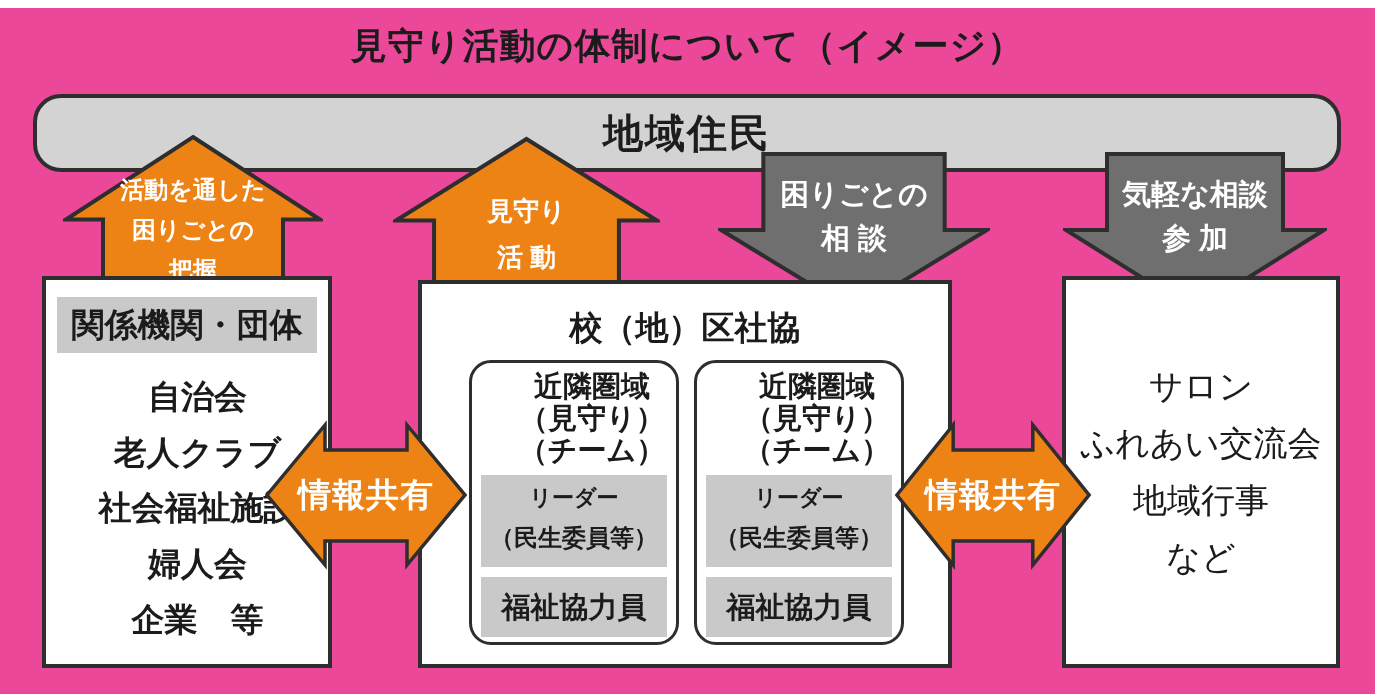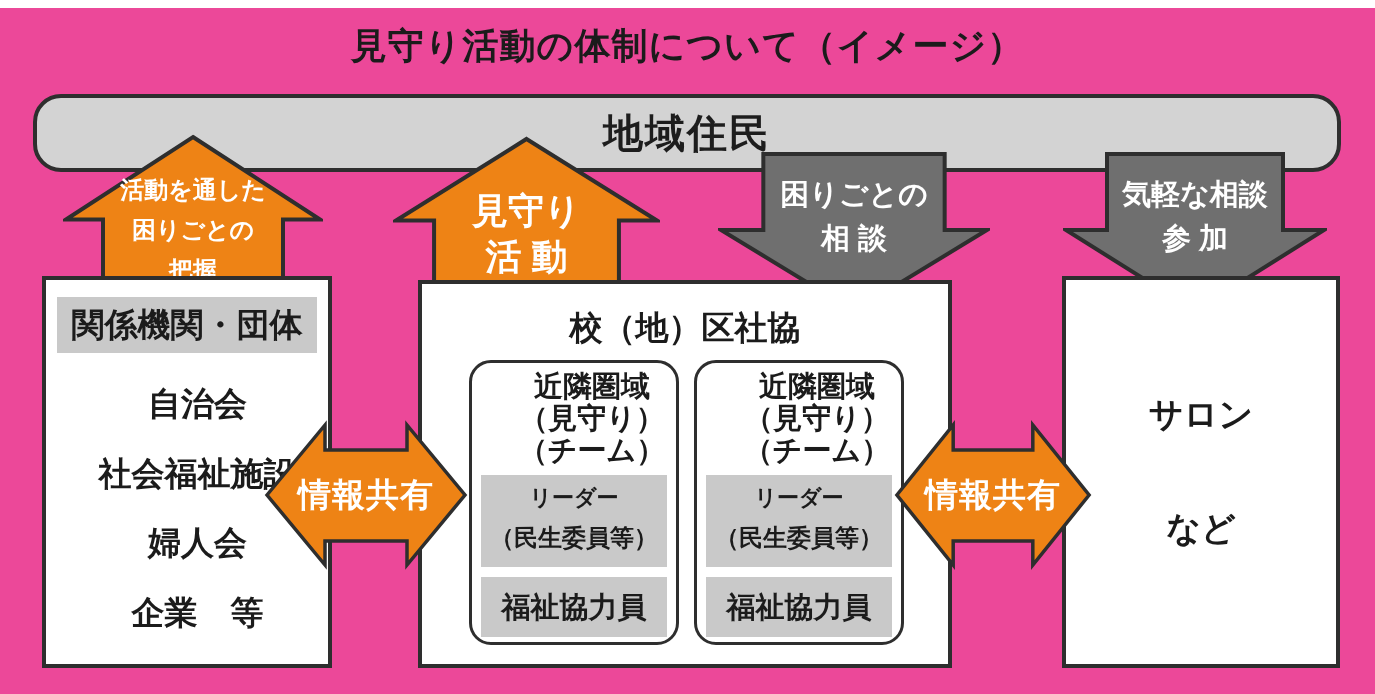--- a/index.html
+++ b/index.html
@@ -34,27 +34,27 @@
     font-size:29px;font-weight:700;line-height:32px;padding-left:36px;}
   .leader-badge{position:absolute;left:9px;right:9px;top:112px;height:92px;background:#c9c9c9;
     text-align:center;}
   .leader-line1{font-size:22px;font-weight:700;line-height:46px;}
   .leader-line2{font-size:24px;font-weight:700;line-height:34px;}
   .member-badge{position:absolute;left:9px;right:9px;top:214px;height:60px;background:#c9c9c9;
     text-align:center;font-size:29px;font-weight:700;line-height:60px;}
 
   .community-items{position:absolute;left:0;right:0;top:78px;height:228px;
     display:flex;flex-direction:column;justify-content:space-around;align-items:center;
-    font-size:34px;font-weight:700;}
+    font-size:34px;font-weight:400;}
 
   .arrow-svg{position:absolute;}
   .arrow-svg svg{display:block;width:100%;height:100%;}
   .arrow-label{position:absolute;color:#ffffff;font-weight:700;text-align:center;}
   #up1-label{left:63px;top:162px;width:260px;font-size:24px;line-height:40px;}
-  #up2-label{left:393px;top:180px;width:267px;font-size:36px;line-height:46px;}
+  #up2-label{left:393px;top:180px;width:267px;font-size:26px;line-height:46px;}
   #down1-label{left:718px;top:164px;width:272px;font-size:29px;line-height:44px;}
   #down2-label{left:1063px;top:164px;width:264px;font-size:29px;line-height:44px;}
   .share-label{display:flex;align-items:center;justify-content:center;font-size:33px;letter-spacing:1px;}
   #share1-label{left:263px;top:411px;width:206px;height:152px;}
   #share2-label{left:893px;top:411px;width:200px;height:152px;}
 </style>
 </head>
 <body>
 
 <div id="canvas">
@@ -103,20 +103,21 @@
   </div>
   <div class="arrow-label" id="down2-label">
     <div>気軽な相談</div>
     <div>参 加</div>
   </div>
 
   <div class="white-box" id="org-box">
     <div class="org-header">関係機関・団体</div>
     <div class="org-items">
       <div>自治会</div>
+      <div>老人クラブ</div>
       <div>社会福祉施設</div>
       <div>婦人会</div>
       <div>企業　等</div>
     </div>
   </div>
 
   <div class="white-box" id="council-box">
     <div class="council-header">校（地）区社協</div>
 
     <div class="team-card" style="left:47px;">
@@ -142,20 +143,22 @@
         <div class="leader-line1">リーダー</div>
         <div class="leader-line2">（民生委員等）</div>
       </div>
       <div class="member-badge">福祉協力員</div>
     </div>
   </div>
 
   <div class="white-box" id="community-box">
     <div class="community-items">
       <div>サロン</div>
+      <div>ふれあい交流会</div>
+      <div>地域行事</div>
       <div>など</div>
     </div>
   </div>
 
   <div class="arrow-svg" style="left:263px;top:411px;width:206px;height:152px;">
     <svg viewBox="0 0 206 152" preserveAspectRatio="none">
       <polygon points="4,76 62,6 62,31 144,31 144,6 202,76 144,146 144,122 62,122 62,146" fill="#ee8315" stroke="#2e2e2e" stroke-width="3.5" vector-effect="non-scaling-stroke"></polygon>
     </svg>
   </div>
   <div class="arrow-label share-label" id="share1-label">情報共有</div>

